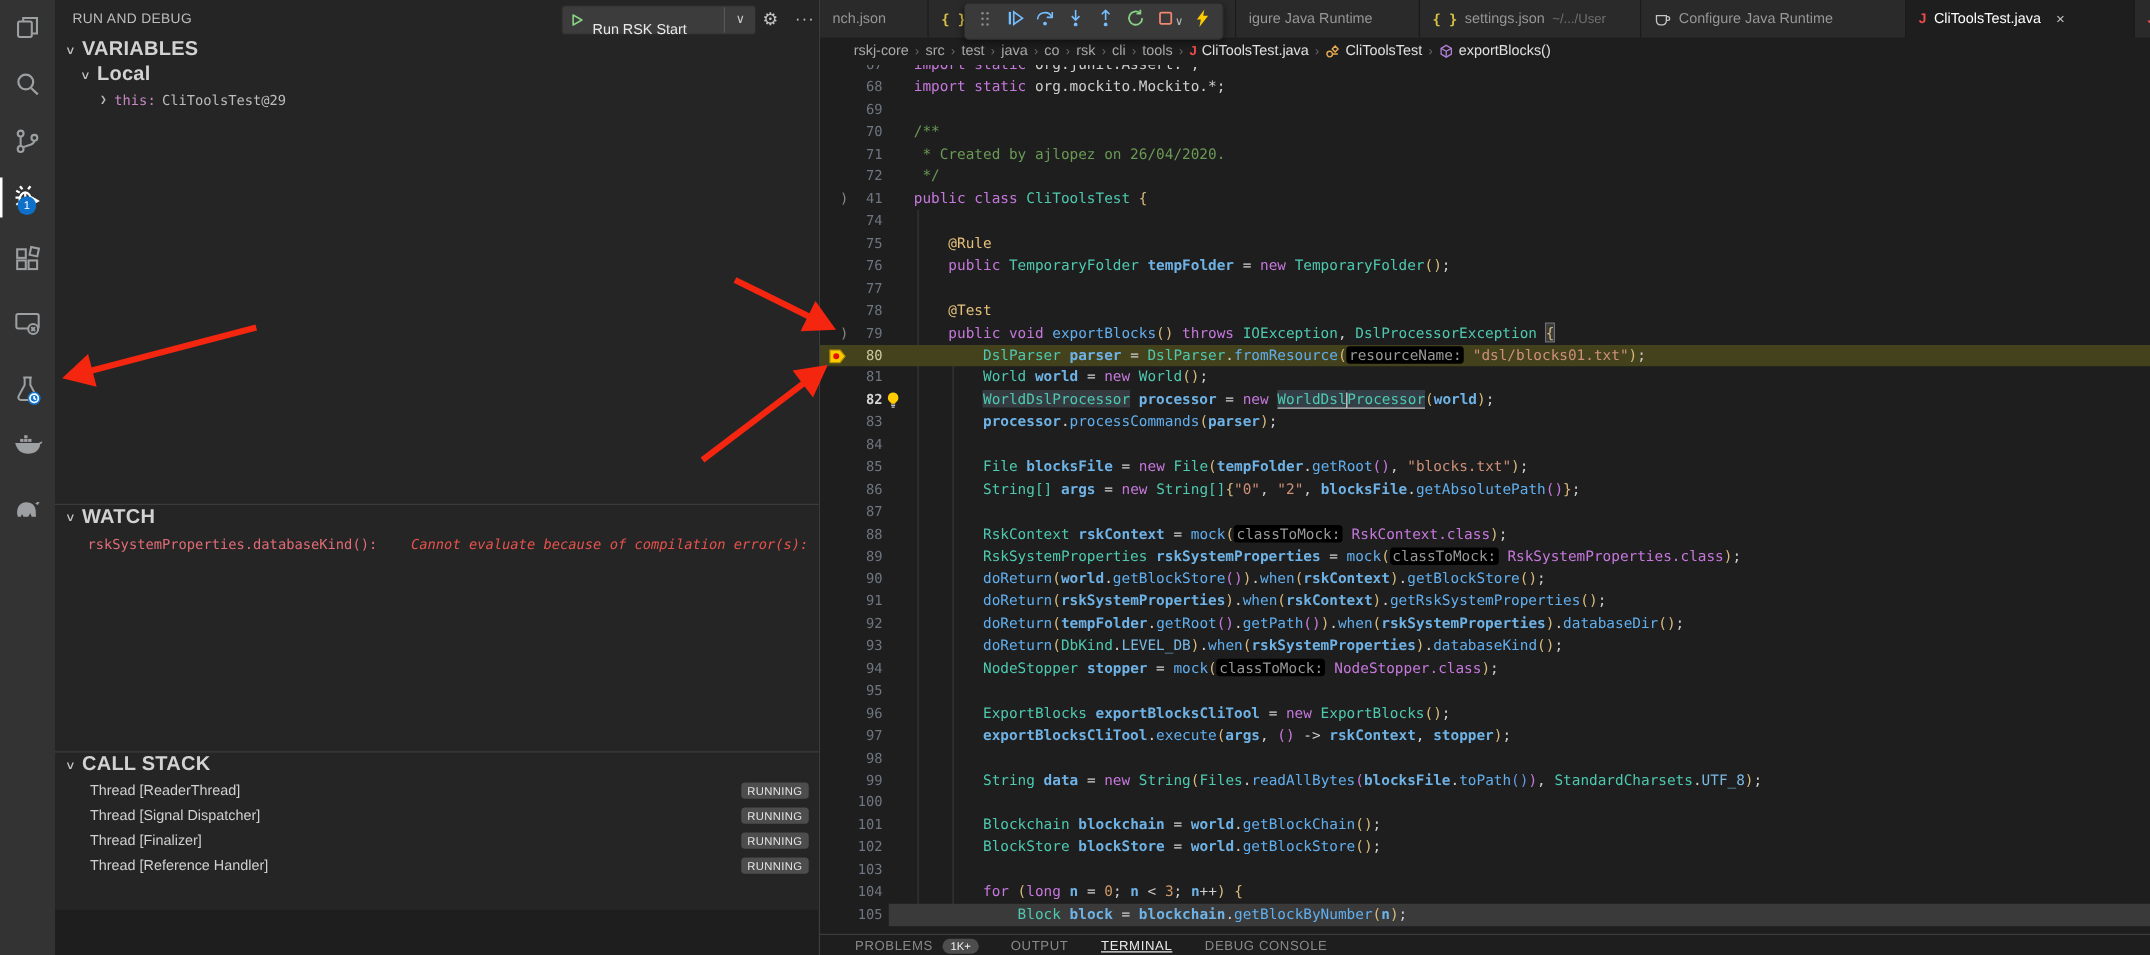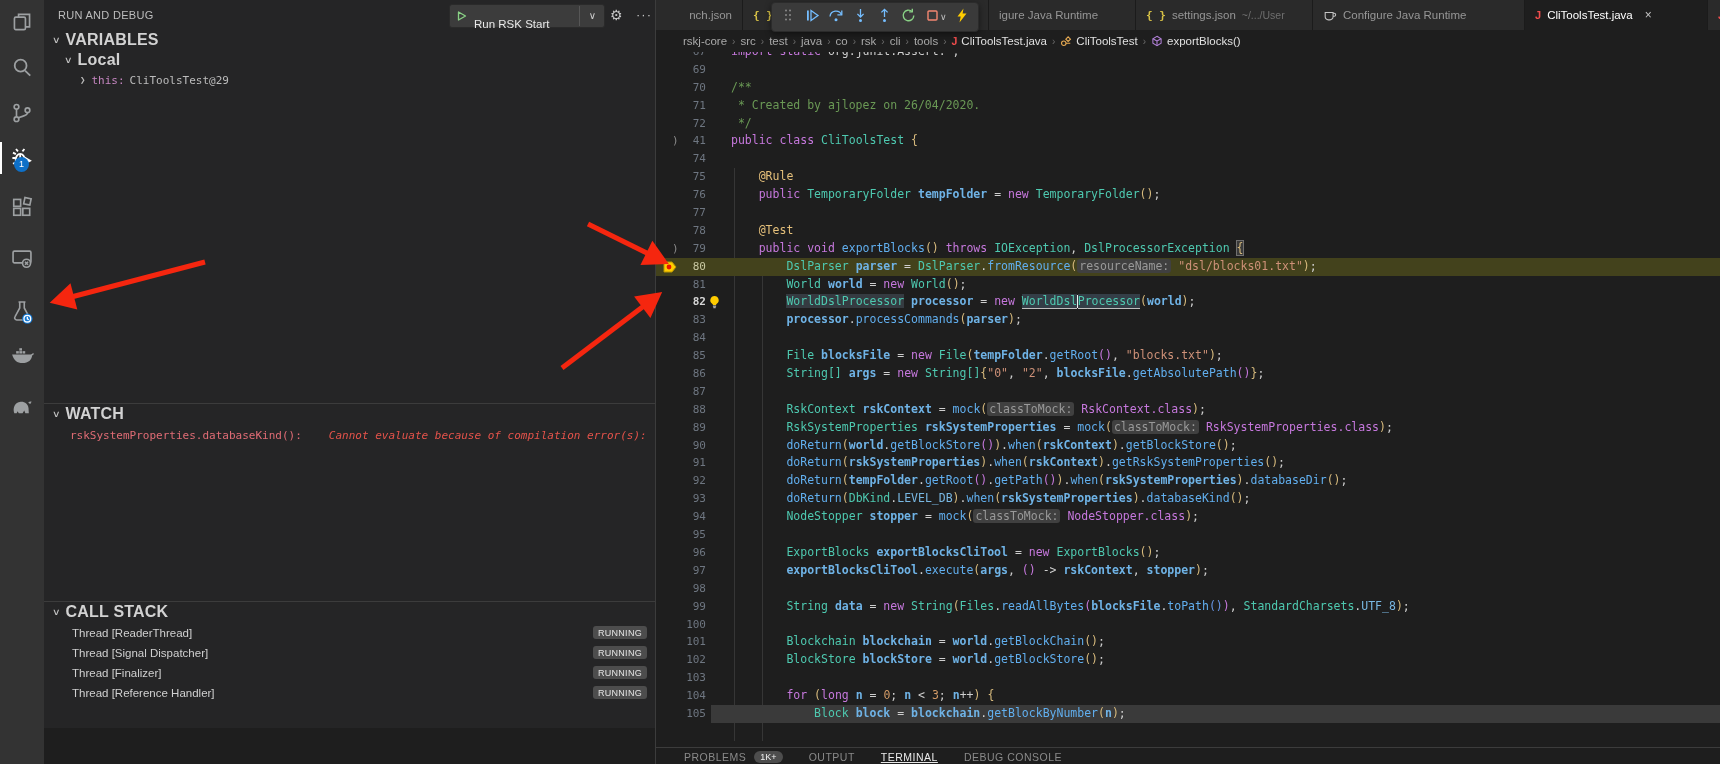--- a/index.html
+++ b/index.html
@@ -71,21 +71,21 @@
   .cl.cur .ln{color:#c9c9a3;}
   .cl.cursorline .ln{color:#d7d7d7;font-weight:bold;}
   .band-bg{position:absolute;left:55px;right:0;top:0;bottom:0;background:#3a3a3a;}
   .fold{position:absolute;left:16px;top:0;color:#8a8a8a;font-size:11px;}
   .bulb{position:absolute;left:2px;top:2px;}
   .guide{position:absolute;width:1px;background:#363636;}
   
   .k{color:#c678dd;} .t{color:#4ec9b0;} .v{color:#6fb3e6;font-weight:bold;} .m{color:#61afef;}
   .s{color:#ce9178;} .n{color:#d19a66;} .c{color:#6a9955;} .a{color:#e5c07b;}
   .p{color:#cfcfcf;} .b{color:#d7ba7d;} .b2{color:#c678dd;} .b3{color:#6796e6;} .cn{color:#79b8e3;}
-  .ih{color:#999999;background:#404040;border-radius:3px;padding:0 2px;}
+  .ih{color:#999999;background:#000000;border-radius:3px;padding:0 2px;}
   .bm{color:#d7ba7d;outline:1px solid #707070;background:#3a3a3a;}
   .hl1{background:rgba(110,130,150,.30);}
   .hl2{background:rgba(90,115,140,.38);border-bottom:1px solid #bfbfbf;}
   .caret{display:inline-block;width:1.5px;height:13px;background:#f0f0f0;vertical-align:middle;margin:0 -.5px;}
   
   #panelbar{position:absolute;left:0;right:0;top:747px;height:17px;background:#1e1e1e;border-top:1px solid #3c3c3c;display:flex;align-items:flex-end;z-index:7;padding-left:28px;}
   .ptab{font-size:10.5px;letter-spacing:.5px;color:#8a8a8a;margin-right:26px;cursor:pointer;display:flex;align-items:center;height:17px;}
   .ptab.active{color:#eaeaea;text-decoration:underline;}
   .pbadge{background:#4d4d4d;color:#f0f0f0;font-size:9px;border-radius:8px;padding:1px 6px;margin-left:8px;letter-spacing:0;}
   
@@ -237,21 +237,21 @@
         </div>
         <div class="cs-row" style="top: 683px;">
           <span class="cs-label">Thread [Reference Handler]</span>
           <span class="cs-badge">RUNNING</span>
         </div>
       </div>
   </div>
 
   <div id="editor">
     <div id="tabbar">
-        <div class="tab" style="width: 87px; justify-content: flex-end;">
+        <div class="tab" style="width: 87px;">
           <span>nch.json</span>
         </div>
         <div class="tab" style="width: 246px;">
           <span class="ticon">
             <span class="braces">{ }</span>
           </span>
         </div>
         <div class="tab" style="width: 147px;">
           <span>igure Java Runtime</span>
         </div>
@@ -377,20 +377,21 @@
             <svg width="12" height="12" viewBox="0 0 14 14" fill="none" stroke="#b180d7" stroke-width="1.2">
               <path d="M7 1.5l4.8 2.8v5.4L7 12.5 2.2 9.7V4.3z"></path>
               <path d="M7 7l4.8-2.7M7 7L2.2 4.3M7 7v5.5"></path>
             </svg>
           </span>
           <span>exportBlocks()</span>
         </span>
       </div>
     <div id="code">
         <div class="cl"><div class="gut"></div><span class="ln">67</span><span class="gap"></span><span class="src"><span class="k">import static </span><span class="p">org.junit.Assert.*;</span></span></div>
+        <div class="cl"><div class="gut"></div><span class="ln">68</span><span class="gap"></span><span class="src"><span class="k">import static </span><span class="p">org.mockito.Mockito.*;</span></span></div>
         <div class="cl"><div class="gut"></div><span class="ln">69</span><span class="gap"></span><span class="src"></span></div>
         <div class="cl"><div class="gut"></div><span class="ln">70</span><span class="gap"></span><span class="src"><span class="c">/**</span></span></div>
         <div class="cl"><div class="gut"></div><span class="ln">71</span><span class="gap"></span><span class="src"><span class="c"> * Created by ajlopez on 26/04/2020.</span></span></div>
         <div class="cl"><div class="gut"></div><span class="ln">72</span><span class="gap"></span><span class="src"><span class="c"> */</span></span></div>
         <div class="cl"><div class="gut"><span class="fold">)</span></div><span class="ln">41</span><span class="gap"></span><span class="src"><span class="k">public class </span><span class="t">CliToolsTest</span><span class="p"> </span><span class="b">{</span></span></div>
         <div class="cl"><div class="gut"></div><span class="ln">74</span><span class="gap"></span><span class="src"></span></div>
         <div class="cl"><div class="gut"></div><span class="ln">75</span><span class="gap"></span><span class="src"><span class="a">    @Rule</span></span></div>
         <div class="cl"><div class="gut"></div><span class="ln">76</span><span class="gap"></span><span class="src"><span class="k">    public </span><span class="t">TemporaryFolder</span><span class="p"> </span><span class="v">tempFolder</span><span class="p"> = </span><span class="k">new</span><span class="p"> </span><span class="t">TemporaryFolder</span><span class="b">()</span><span class="p">;</span></span></div>
         <div class="cl"><div class="gut"></div><span class="ln">77</span><span class="gap"></span><span class="src"></span></div>
         <div class="cl"><div class="gut"></div><span class="ln">78</span><span class="gap"></span><span class="src"><span class="a">    @Test</span></span></div>

